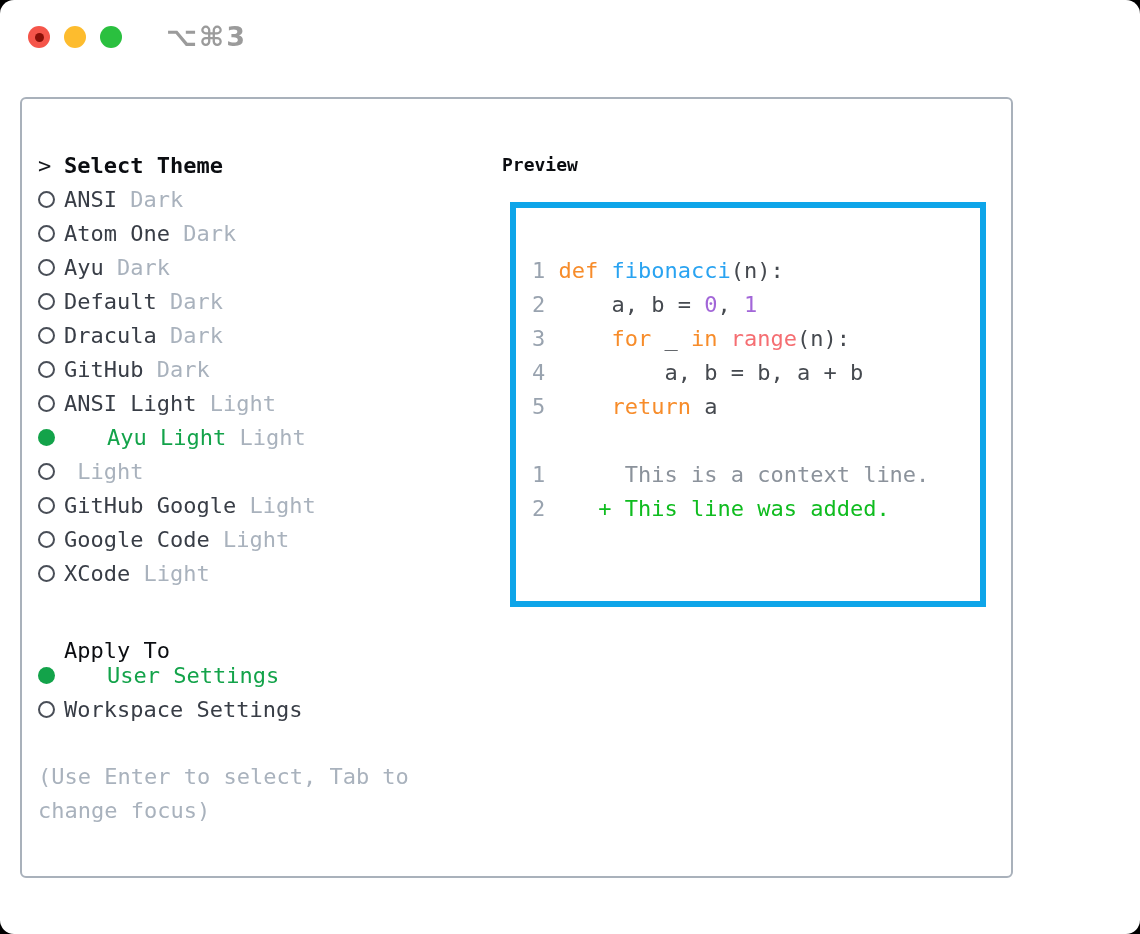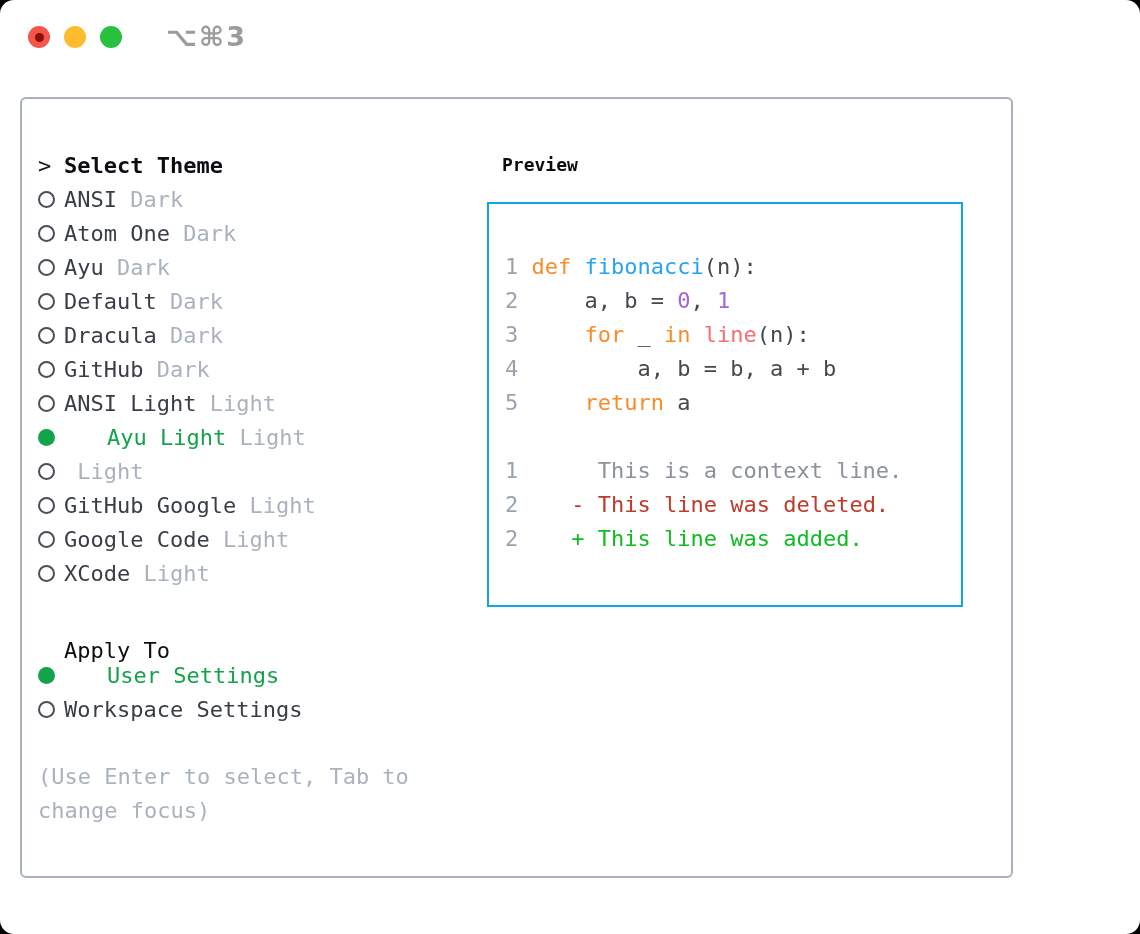--- a/index.html
+++ b/index.html
@@ -24,22 +24,22 @@
   .dot-filled{width:17px;height:17px;border:none;background:var(--green);}
   .header-label{font-weight:bold;color:#0b0d11;}
   .t-name{color:var(--dark);}
   .t-name.sel{color:var(--green);margin-left:43px;}
   .t-variant{color:var(--muted);}
   .spacer{height:34px;}
   .help{color:var(--muted);line-height:34px;width:432px;}
   
   .preview-header{position:absolute;left:480px;top:49px;height:34px;line-height:34px;
     font-size:18px;font-weight:bold;color:#0b0d11;}
-  .code-box{position:absolute;left:465px;top:103px;width:476px;height:405px;box-sizing:border-box;
-    border:2px solid #0ea5e9;background:#fff;padding:46px 0 0 16px;overflow:hidden;}
+  .code-box{position:absolute;left:488px;top:103px;width:476px;height:405px;box-sizing:border-box;
+    border:6px solid #0ea5e9;background:#fff;padding:46px 0 0 16px;overflow:hidden;}
   .code-line{white-space:pre;height:34px;line-height:34px;font-size:22px;}
   .ln{color:var(--ln);}
   .c-tx{color:var(--tx);}
   .c-kw{color:var(--kw);}
   .c-fn{color:var(--fn);}
   .c-bi{color:var(--bi);}
   .c-lit{color:var(--lit);}
   .c-ctx{color:var(--ctx);}
   .c-del{color:var(--del);}
   .c-add{color:var(--add);}
@@ -95,24 +95,23 @@
 
       <div class="help">(Use Enter to select, Tab to change focus)</div>
     </div>
 
     <div class="preview-header">Preview</div>
 
     <div class="code-box">
       <div>
           <div class="code-line"><span class="ln">1</span><span class="c-tx"> </span><span class="c-kw">def</span><span class="c-tx"> </span><span class="c-fn">fibonacci</span><span class="c-tx">(n):</span></div>
           <div class="code-line"><span class="ln">2</span><span class="c-tx">     a, b = </span><span class="c-lit">0</span><span class="c-tx">, </span><span class="c-lit">1</span></div>
-          <div class="code-line"><span class="ln">3</span><span class="c-tx">     </span><span class="c-kw">for</span><span class="c-tx"> _ </span><span class="c-kw">in</span><span class="c-tx"> </span><span class="c-bi">line</span><span class="c-tx">(n):</span></div>
+          <div class="code-line"><span class="ln">3</span><span class="c-tx">     </span><span class="c-kw">for</span><span class="c-tx"> _ </span><span class="c-kw">in</span><span class="c-tx"> </span><span class="c-bi">range</span><span class="c-tx">(n):</span></div>
           <div class="code-line"><span class="ln">4</span><span class="c-tx">         a, b = b, a + b</span></div>
           <div class="code-line"><span class="ln">5</span><span class="c-tx">     </span><span class="c-kw">return</span><span class="c-tx"> a</span></div>
           <div class="code-line"><span class="ln"></span></div>
           <div class="code-line"><span class="ln">1</span><span class="c-ctx">      This is a context line.</span></div>
-          <div class="code-line"><span class="ln">2</span><span class="c-tx">    </span><span class="c-del">- This line was deleted.</span></div>
           <div class="code-line"><span class="ln">2</span><span class="c-tx">    </span><span class="c-add">+ This line was added.</span></div>
         </div>
     </div>
 
   </div>
 </div>
 
 </body></html>

